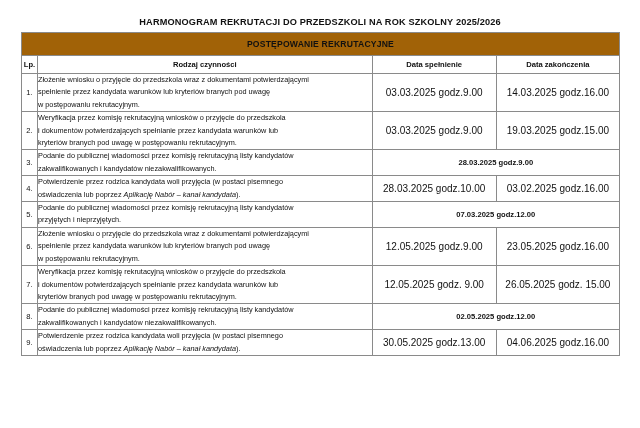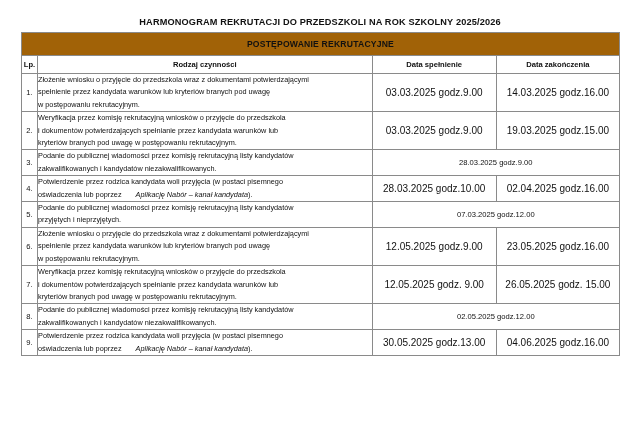--- a/index.html
+++ b/index.html
@@ -84,24 +84,24 @@
     padding: 2px 4px 2px 5px;
     text-align: left;
     color: #111;
   }
   td.date {
     text-align: center;
     font-size: 10px;
     color: #111;
   }
   td.date.bold {
-    font-weight: normal;
+    font-weight: bold;
     font-size: 7.6px;
   }
-  .ital { font-style: italic; margin-left: 12px; }
+  .ital { font-style: italic; }
 </style>
 </head>
 <body>
 
 <div class="page">
 
   <div class="doc-title">HARMONOGRAM REKRUTACJI DO PRZEDSZKOLI NA ROK SZKOLNY 2025/2026</div>
 
   <div class="table-wrap">
     <table class="schedule">
@@ -149,21 +149,21 @@
             </td>
             <td class="date bold" colspan="2">28.03.2025 godz.9.00</td>
           </tr>
           <tr class="data-row">
             <td class="lp">4.</td>
             <td class="activity">
               <div>Potwierdzenie przez rodzica kandydata woli przyjęcia (w postaci pisemnego</div>
               <div>oświadczenia lub poprzez <span class="ital">Aplikację Nabór – kanał kandydata</span>).</div>
             </td>
             <td class="date">28.03.2025 godz.10.00</td>
-            <td class="date">02.04.2025 godz.16.00</td>
+            <td class="date">03.02.2025 godz.16.00</td>
           </tr>
           <tr class="data-row">
             <td class="lp">5.</td>
             <td class="activity">
               <div>Podanie do publicznej wiadomości przez komisję rekrutacyjną listy kandydatów</div>
               <div>przyjętych i nieprzyjętych.</div>
             </td>
             <td class="date bold" colspan="2">07.03.2025 godz.12.00</td>
           </tr>
           <tr class="data-row">

